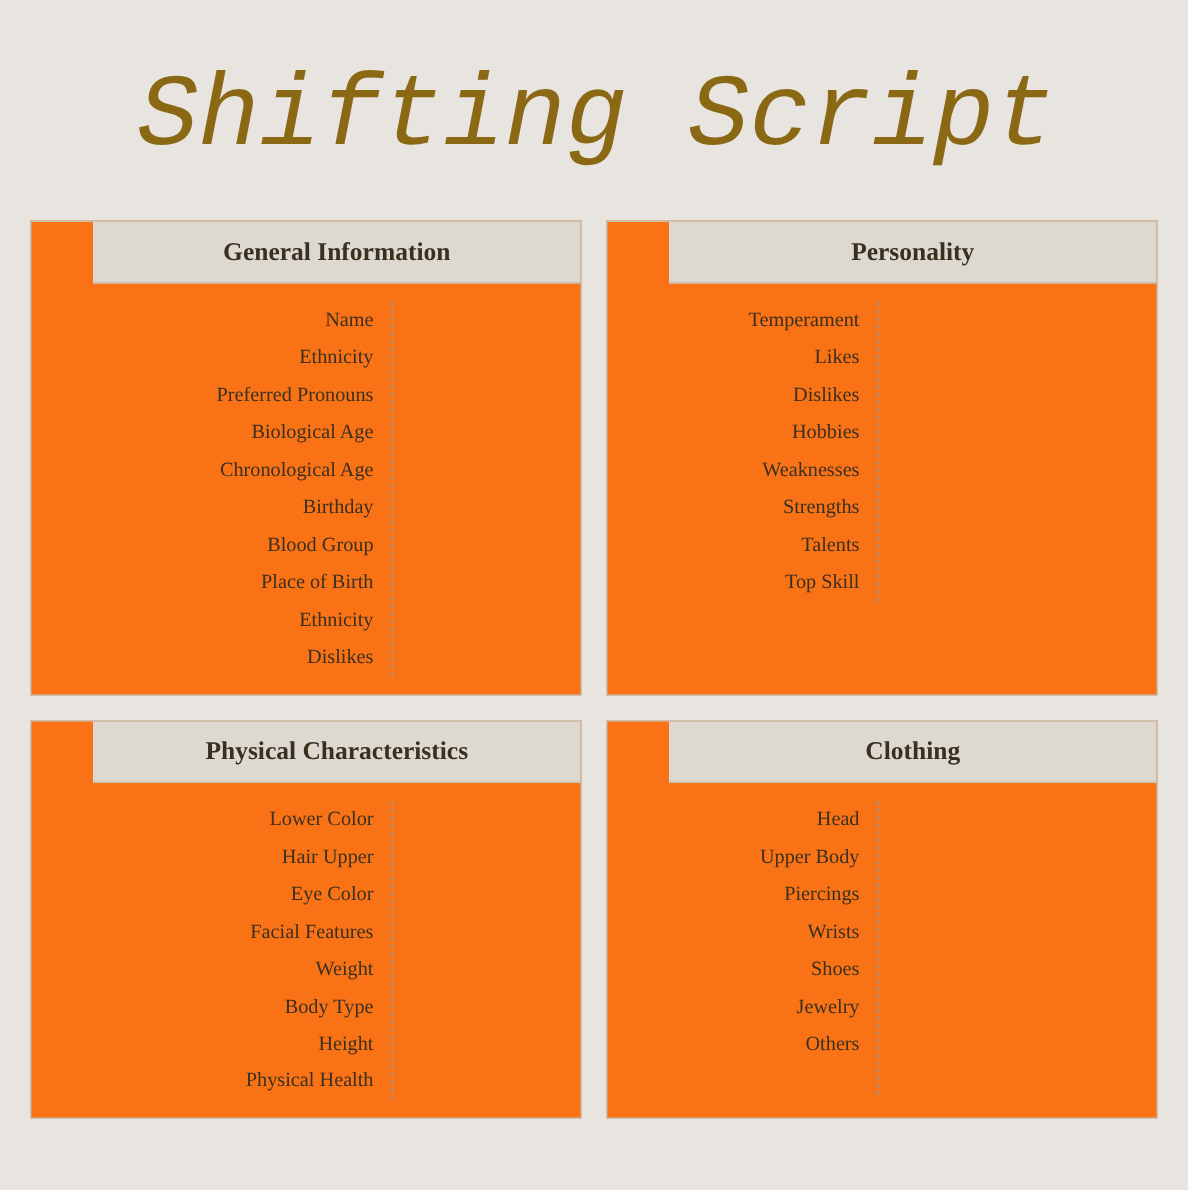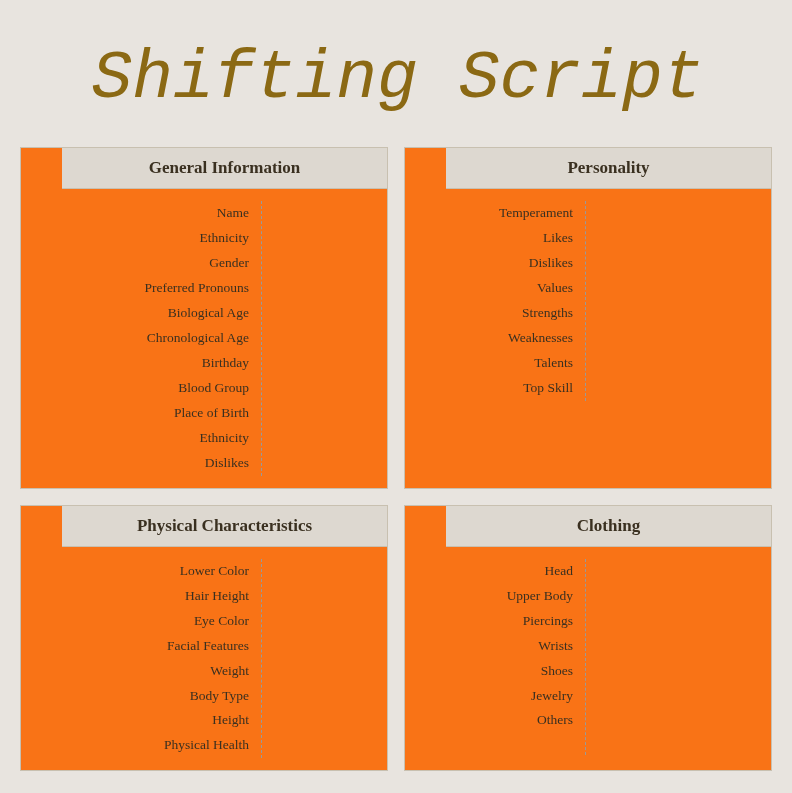--- a/index.html
+++ b/index.html
@@ -95,21 +95,20 @@
 
 <div class="grid-container">
 
   <div class="section">
     <div class="section-header">General Information</div>
     <div class="section-body">
       <div class="section-labels">
 
       <div class="label-item">Name</div>
           <div class="label-item">Ethnicity</div>
-          <div class="label-item">Gender</div>
           <div class="label-item">Preferred Pronouns</div>
           <div class="label-item">Biological Age</div>
           <div class="label-item">Chronological Age</div>
           <div class="label-item">Birthday</div>
           <div class="label-item">Blood Group</div>
           <div class="label-item">Place of Birth</div>
           <div class="label-item">Ethnicity</div>
           <div class="label-item">Dislikes</div>
         </div>
       <div class="section-values"></div>
@@ -117,37 +116,37 @@
   </div>
 
   <div class="section personality-section">
     <div class="section-header">Personality</div>
     <div class="section-body">
       <div class="section-labels">
 
       <div class="label-item">Temperament</div>
           <div class="label-item">Likes</div>
           <div class="label-item">Dislikes</div>
-          <div class="label-item">Values</div>
+          <div class="label-item">Hobbies</div>
+          <div class="label-item">Weaknesses</div>
           <div class="label-item">Strengths</div>
-          <div class="label-item">Weaknesses</div>
           <div class="label-item">Talents</div>
           <div class="label-item">Top Skill</div>
         </div>
       <div class="section-values"></div>
     </div>
   </div>
 
   <div class="section">
     <div class="section-header">Physical Characteristics</div>
     <div class="section-body">
       <div class="section-labels">
 
       <div class="label-item">Lower Color</div>
-          <div class="label-item">Hair Height</div>
+          <div class="label-item">Hair Upper</div>
           <div class="label-item">Eye Color</div>
           <div class="label-item">Facial Features</div>
           <div class="label-item">Weight</div>
           <div class="label-item">Body Type</div>
           <div class="label-item">Height</div>
           <div class="label-item">Physical Health</div>
         </div>
       <div class="section-values"></div>
     </div>
   </div>

